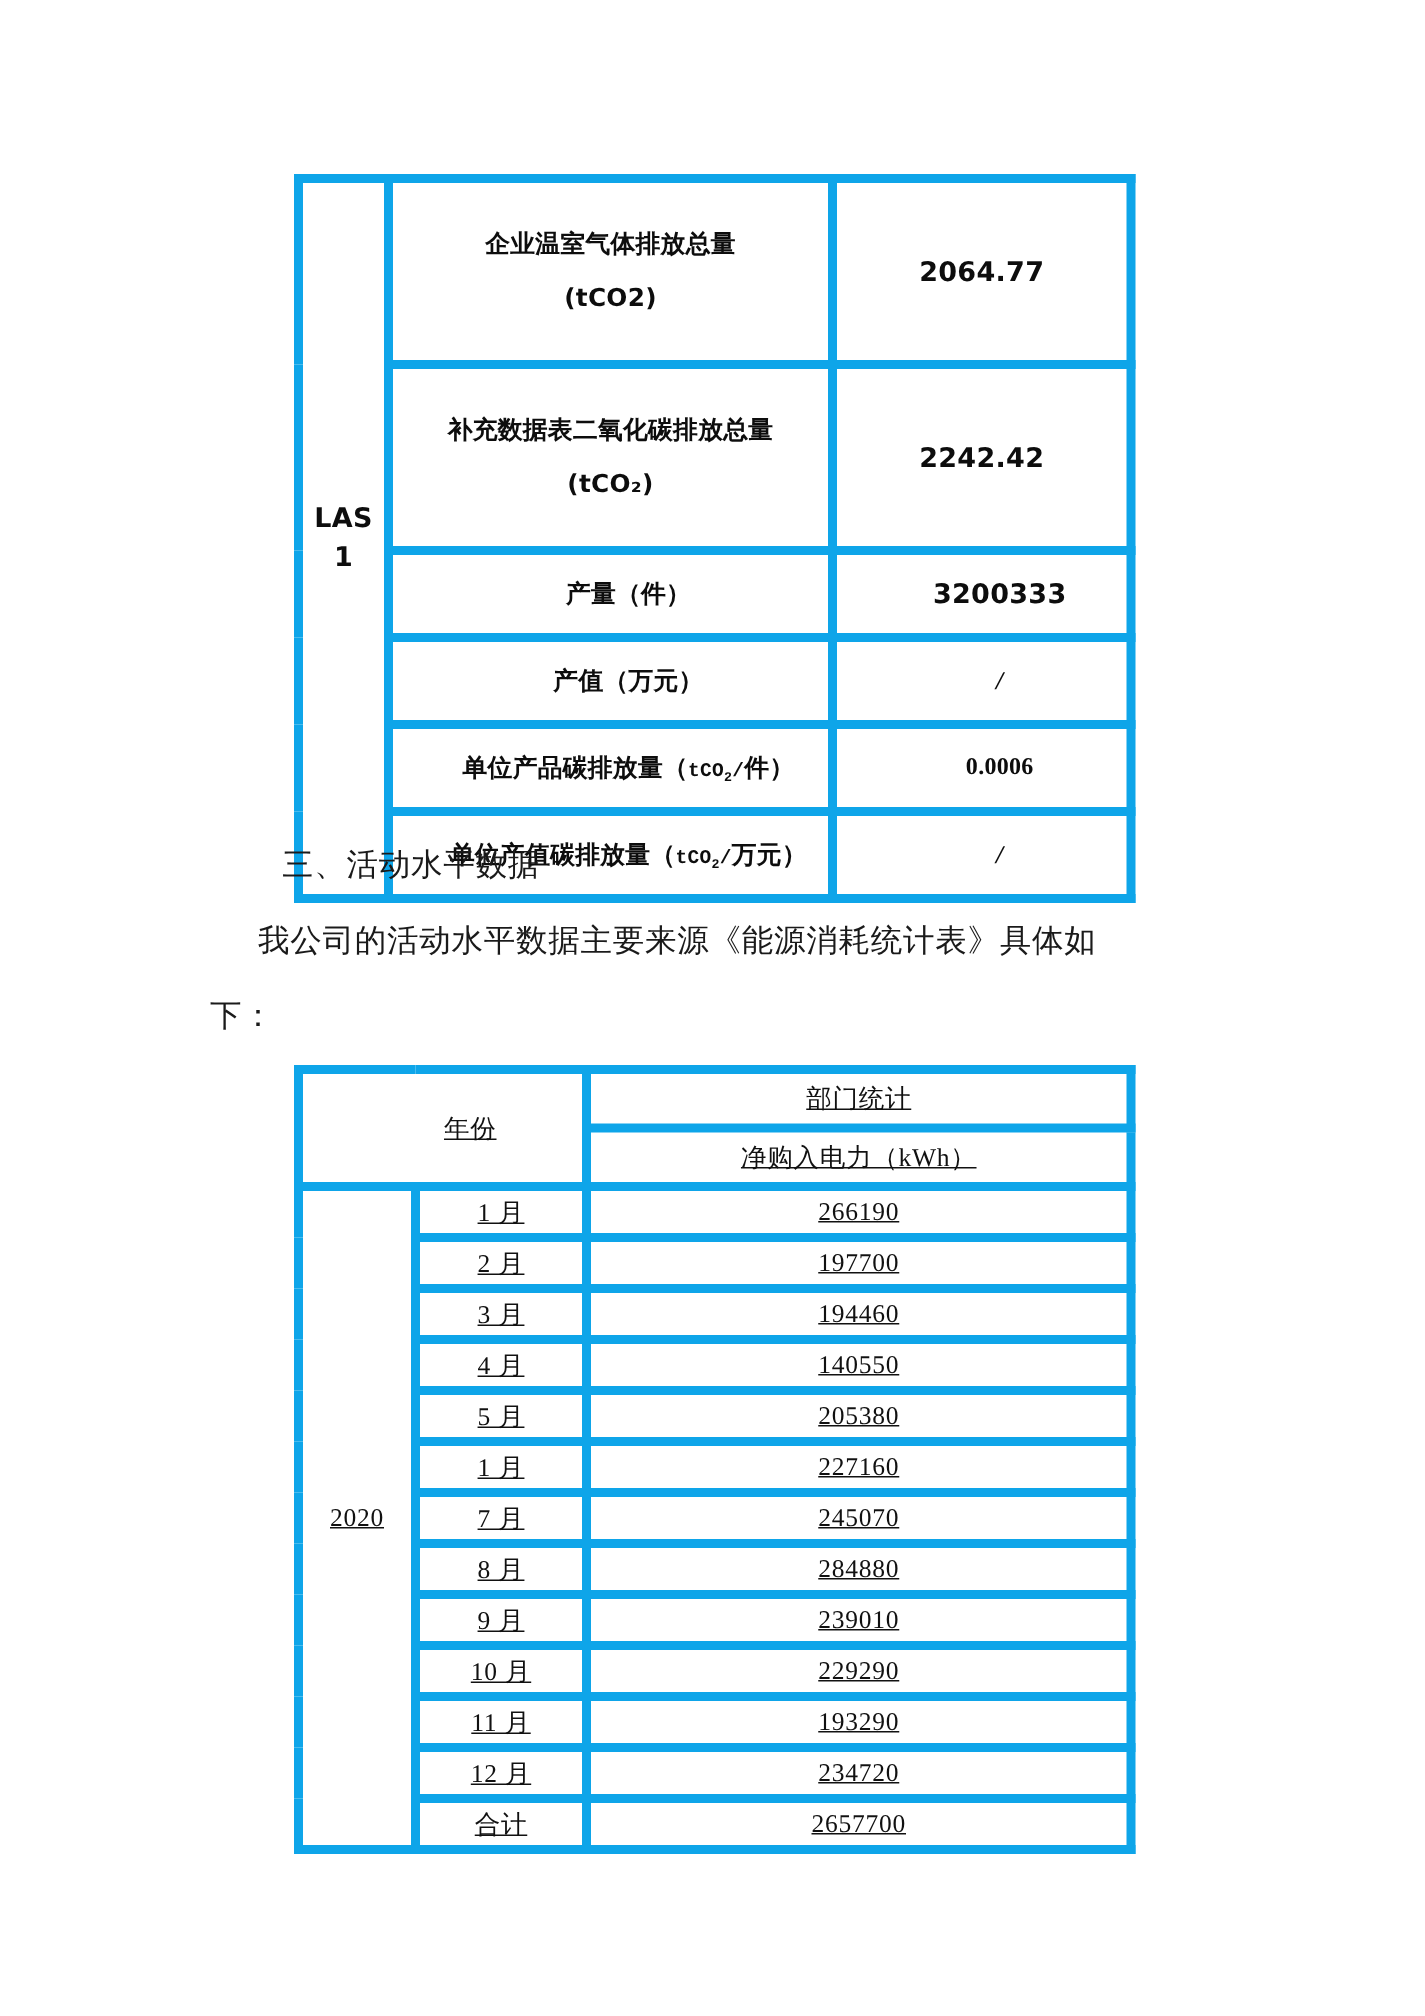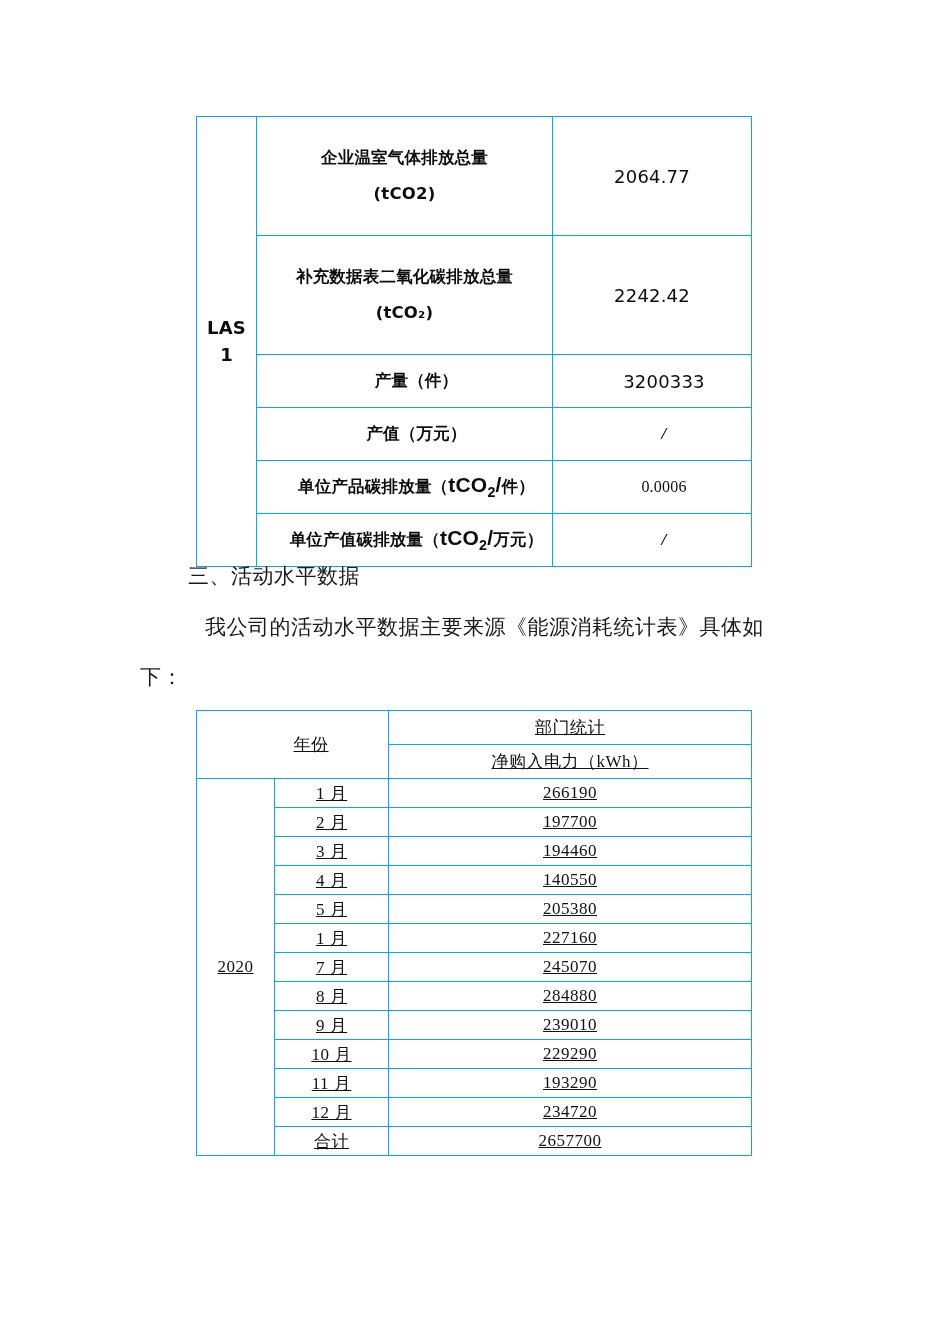--- a/index.html
+++ b/index.html
@@ -29,21 +29,21 @@
     left: 196px;
     top: 116px;
     width: 555px;
   }
   table.doc-table {
     border-collapse: collapse;
     table-layout: fixed;
     width: 100%;
   }
   table.doc-table td {
-    border: 1px solid #0ea5e9;
+    border: 6px solid #0ea5e9;
     padding: 0;
     vertical-align: middle;
     text-align: center;
   }
   
   .t1-wrap table.doc-table,
   .t2-wrap table.doc-table {
     outline: none;
   }
 
@@ -66,52 +66,52 @@
   .t1 .short { height: 52px; padding-left: 24px; }
 
   .t1 .lbl-2line {
     line-height: 1.0;
   }
   .t1 .lbl-2line .l1 { display:block; padding-bottom: 20px;}
   .t1 .lbl-2line .l2 { display:block; }
 
   .t1 .val {
     font-size: 18px;
-    font-weight: normal;
+    font-weight: bold;
   }
   .t1 .val.small {
     font-family: "Liberation Serif", serif;
     font-size: 16px;
     margin-top: 11px;
   }
   .t1 .slash {
     font-family: "Liberation Serif", serif;
     font-size: 17px;
     font-weight: bold;
     font-style: italic;
   }
   .unit-serif {
-    font-family: Liberation Sans, sans-serif;
-    font-weight: bold;
-    font-size: 21px;
+    font-family: Liberation Mono, monospace;
+    font-weight: bold;
+    font-size: 13px;
     text-align: center;
   }
   sub { font-size: 0.68em; }
 
   
   .para {
     position: absolute;
     font-family: Liberation Serif, serif;
     font-size: 21px;
     color: #1a1a1a;
     white-space: nowrap;
     letter-spacing: 0.5px;
   }
   #heading3 { left: 188px; top: 562px; }
-  #para1    { left: 205px; top: 613px; }
+  #para1    { left: 172px; top: 613px; }
   #para1b   { left: 140px; top: 663px; }
   #heading4 { left: 188px; top: 1158px; }
 
   
   .t2-wrap {
     position: absolute;
     left: 196px;
     top: 710px;
     width: 555px;
   }

